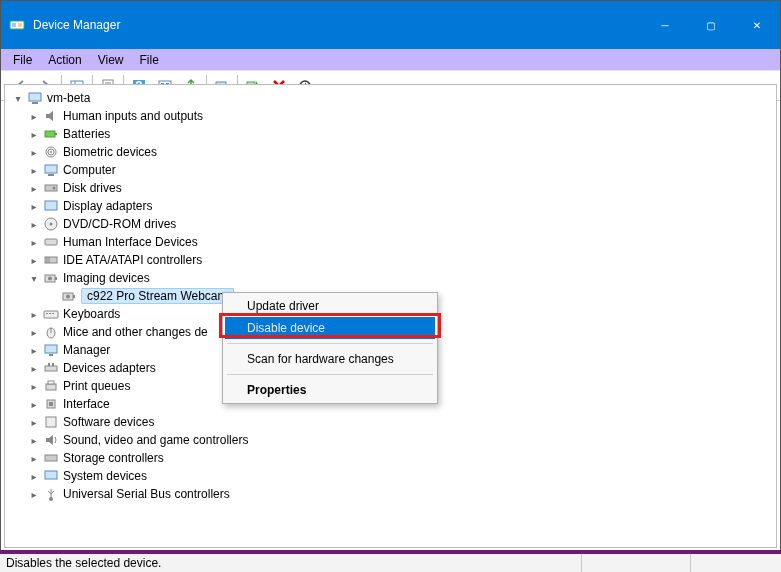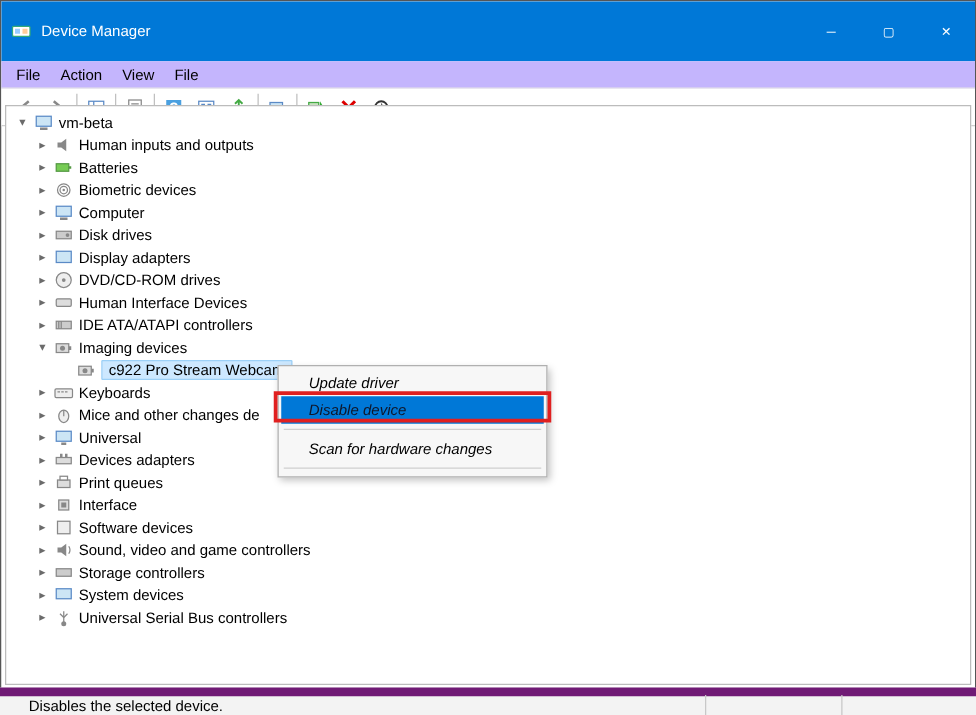--- a/index.html
+++ b/index.html
@@ -15,27 +15,27 @@
   .toolbar .tbtn { width: 26px; height: 24px; display:flex; align-items:center; justify-content:center; cursor: default; }
   .toolbar .sep { width: 1px; height: 22px; background: #c0c0c0; margin: 0 2px; }
   .tree { position: absolute; top: 84px; left: 4px; right: 4px; bottom: 24px; border: 1px solid #bcbcbc; background: #fff; overflow: hidden; padding: 4px 0 0 4px; }
   .tree ul { list-style: none; }
   .node { display: flex; align-items: center; height: 18px; padding: 0 2px; white-space: nowrap; cursor: default; }
   .node .exp { width: 14px; height: 14px; display:inline-flex; align-items:center; justify-content:center; margin-right: 2px; color:#6b6b6b; font-size:10px; }
   .node .dev-icon { width: 16px; height: 16px; display:inline-flex; align-items:center; justify-content:center; margin-right: 4px; }
   .node.selected .label { background: #cde8ff; border:1px solid #9cd0f7; padding: 0 5px; border-radius:1px; }
   .indent1 { padding-left: 18px; }
   .indent2 { padding-left: 36px; }
-  .context { position: absolute; left: 222px; top: 292px; width: 216px; background: #f7f7f7; border: 1px solid #b0b0b0; box-shadow: 2px 3px 6px rgba(0,0,0,0.25); padding: 2px; font-style: italic; }
+  .context { position: absolute; left: 222px; top: 292px; width: 216px; background: #f7f7f7; border: 1px solid #b0b0b0; box-shadow: 2px 3px 6px rgba(0,0,0,0.25); padding: 2px; }
   .context .ctx-item { height: 22px; display:flex; align-items:center; padding-left: 22px; cursor: default; }
-  .context .ctx-item.highlight { background: #0078d7; color: #0f172a; }
+  .context .ctx-item.highlight { background: #0078d7; color: #e5e5e5; }
   .context .ctx-sep { height: 1px; background: #d0d0d0; margin: 4px 2px; }
   .context .ctx-item.prop { font-weight: bold; }
   .red-box { position: absolute; left: 219px; top: 313px; width: 222px; height: 25px; border: 3px solid #e02020; pointer-events:none; }
-  .statusbar { position: absolute; left:0; right:0; bottom:0; height: 22px; border-top:7px solid #701a75; background:#f3f3f3; display:flex; align-items:center; padding:0 23px; }
+  .statusbar { position: absolute; left:0; right:0; bottom:0; height: 22px; border-top:4px solid #701a75; background:#f3f3f3; display:flex; align-items:center; padding:0 6px; }
   .statusbar .pane { padding-right: 12px; }
   .statusbar .divider { width:1px; height:18px; background:#c8c8c8; margin:0 4px; }
   .statusbar .spacer { flex:1; }
   svg { display:block; }
 </style>
 </head>
 <body>
 
 <div class="titlebar">
   <span class="app-icon">
@@ -285,21 +285,21 @@
         <span class="label">Mice and other changes de</span>
       </li>
     <li class="node indent1">
         <span class="exp">▸</span>
         <span class="dev-icon">
           <svg width="16" height="16">
             <rect x="2" y="3" width="12" height="8" fill="#cce5f5" stroke="#5a8ac6"></rect>
             <rect x="6" y="12" width="4" height="2" fill="#888"></rect>
           </svg>
         </span>
-        <span class="label">Universal</span>
+        <span class="label">Manager</span>
       </li>
     <li class="node indent1">
         <span class="exp">▸</span>
         <span class="dev-icon">
           <svg width="16" height="16">
             <rect x="2" y="6" width="12" height="5" fill="#ddd" stroke="#888"></rect>
             <rect x="5" y="3" width="2" height="3" fill="#888"></rect>
             <rect x="9" y="3" width="2" height="3" fill="#888"></rect>
           </svg>
         </span>
@@ -376,20 +376,21 @@
       </li>
   </ul>
 </div>
 
 <div class="context">
   <div class="ctx-item">Update driver</div>
   <div class="ctx-item highlight">Disable device</div>
   <div class="ctx-sep"></div>
   <div class="ctx-item">Scan for hardware changes</div>
   <div class="ctx-sep"></div>
+  <div class="ctx-item prop">Properties</div>
 </div>
 
 <div class="red-box"></div>
 
 <div class="statusbar">
   <span class="pane">Disables the selected device.</span>
   <span class="spacer"></span>
   <span class="divider"></span>
   <span style="width:100px"></span>
   <span class="divider"></span>

